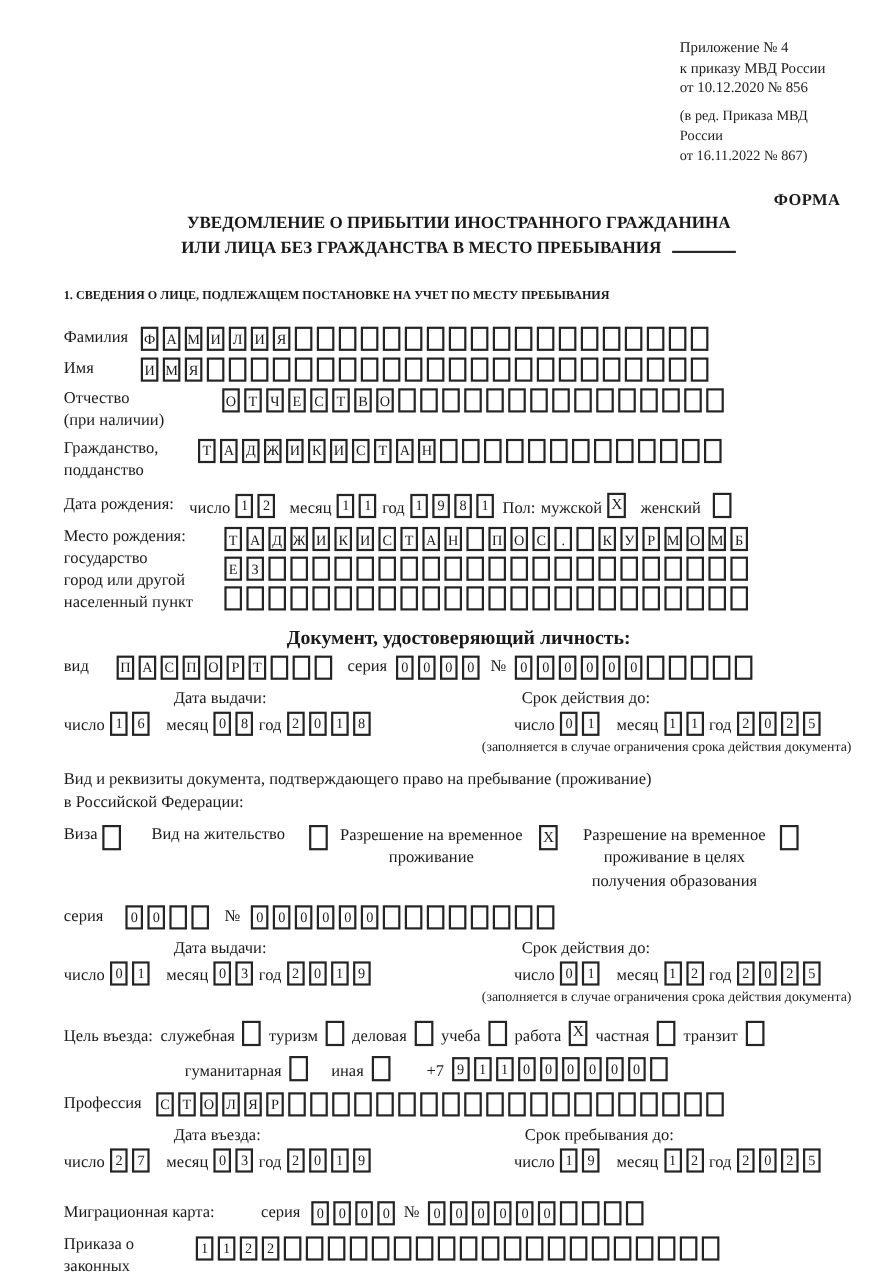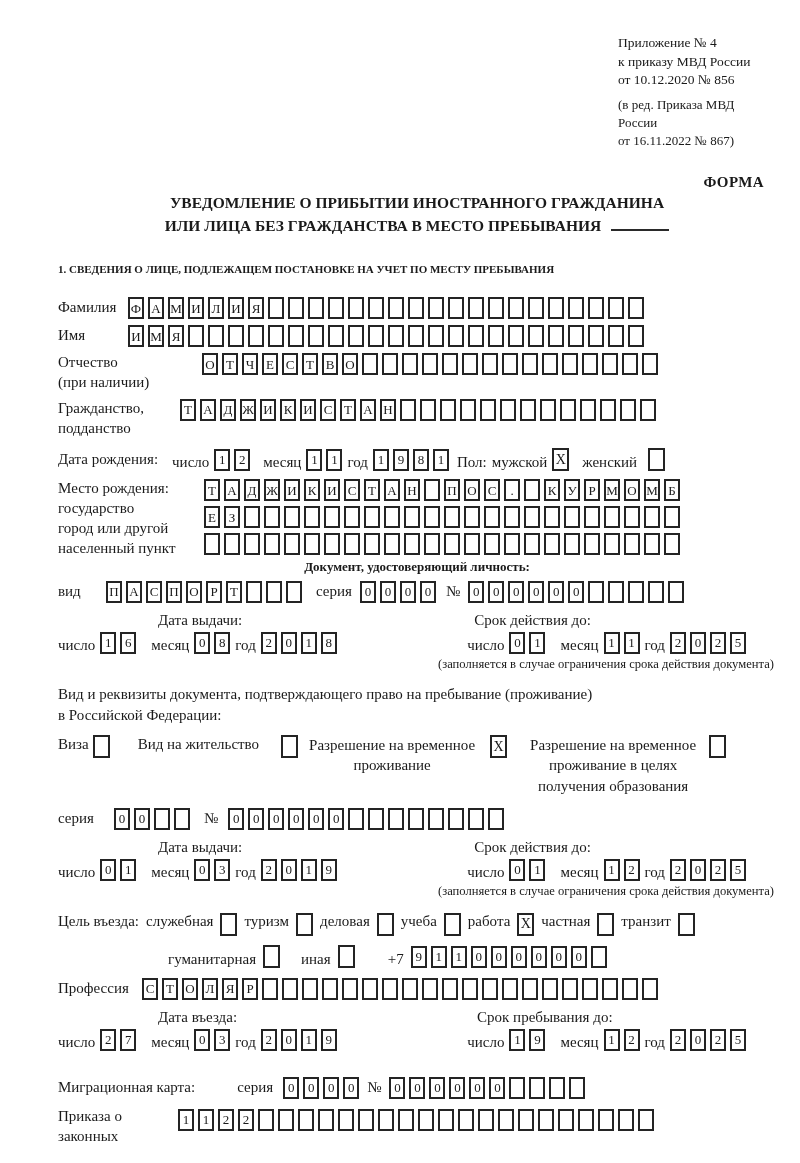--- a/index.html
+++ b/index.html
@@ -30,31 +30,31 @@
     width:16px;height:22px;border:2px solid #242424;flex-shrink:0;
     display:flex;align-items:center;justify-content:center;
     font-size:13px;line-height:1;
   }
   .cbox{
     width:17px;height:23px;border:2px solid #242424;flex-shrink:0;
     display:inline-flex;align-items:center;justify-content:center;
     font-size:14px;line-height:1;
   }
 
-  .center-bold{text-align:center;font-weight:bold;font-size:13px;}
+  .center-bold{text-align:center;font-weight:bold;font-size:18px;margin-top:10px}
   .caprow{display:flex;margin-top:9px}
   .dgrow{display:flex;align-items:center;margin-top:3px}
   .dg{display:flex;align-items:flex-end;gap:5px}
   .noterow{text-align:right;font-size:12.6px;margin-top:3px;padding-right:2px}
   .intro{margin-top:12px;line-height:1.45}
 
   .opt-row{display:flex;align-items:flex-start;margin-top:8px}
   .optlabel-c{text-align:center;line-height:1.35}
 
-  .purpose-row{display:flex;align-items:flex-start;gap:7px;margin-top:14px}
+  .purpose-row{display:flex;align-items:flex-end;gap:7px;margin-top:14px}
   .purpose-row2{display:flex;align-items:flex-end;gap:7px;margin-top:9px;margin-left:110px}
 </style>
 </head>
 <body>
 
 <div class="page">
 
   <div class="hdr">
     <div>Приложение № 4</div>
     <div>к приказу МВД России</div>

